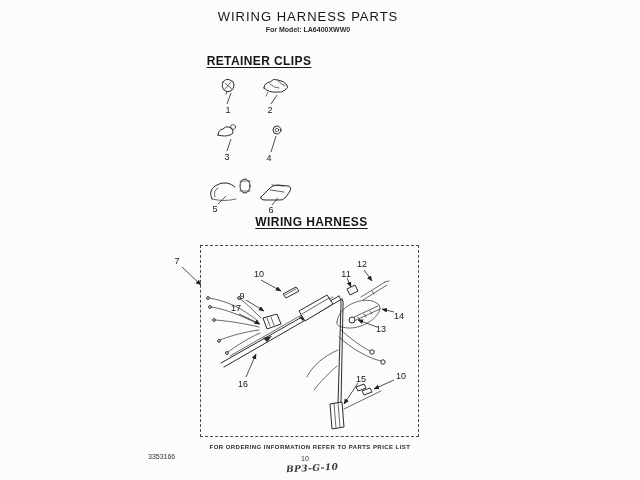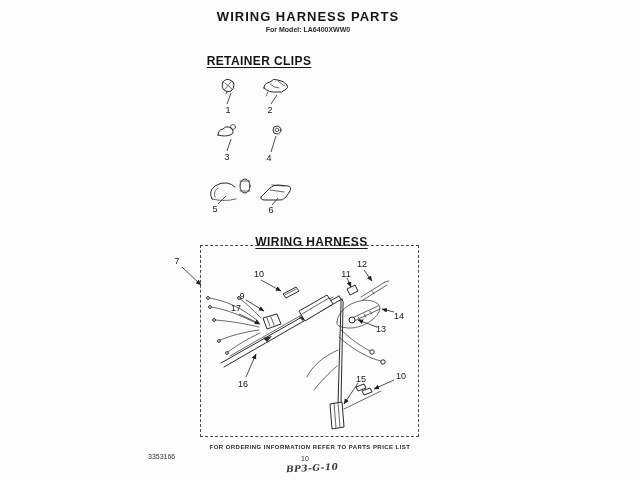--- a/index.html
+++ b/index.html
@@ -7,34 +7,34 @@
   .page {
     position:relative;
     width:640px; height:480px;
     background:#fcfcfc;
     font-family:"Liberation Sans", sans-serif;
     color:#1c1c1c;
     overflow:hidden;
   }
   .title {
     position:absolute; left:0; top:9; width:616px; top:9px;
-    text-align:center; font-size:13px; font-weight:bold; letter-spacing:1px;
+    text-align:center; font-size:13px; font-weight:normal; letter-spacing:1px;
     color:#161616;
   }
   .subtitle {
     position:absolute; left:0; top:26px; width:616px;
     text-align:center; font-size:7px; font-weight:bold; color:#2a2a2a;
   }
   .section-heading {
     position:absolute; text-align:center;
     font-size:12px; font-weight:bold; letter-spacing:0.4px;
     text-decoration:underline; text-underline-offset:2px; color:#161616;
   }
   .heading-retainer { left:199px; top:54px; width:120px; }
-  .heading-harness  { left:251px; top:235px; width:121px; }
+  .heading-harness  { left:251px; top:215px; width:121px; }
   .harness-box {
     position:absolute; left:200px; top:245px; width:219px; height:192px;
     border:1px dashed #4a4a4a;
   }
   .art { position:absolute; left:0; top:0; width:640px; height:480px; }
   .ordering-note {
     position:absolute; left:200px; top:444px; width:220px;
     text-align:center; font-size:6px; font-weight:bold; letter-spacing:0.45px;
     color:#2a2a2a;
   }

